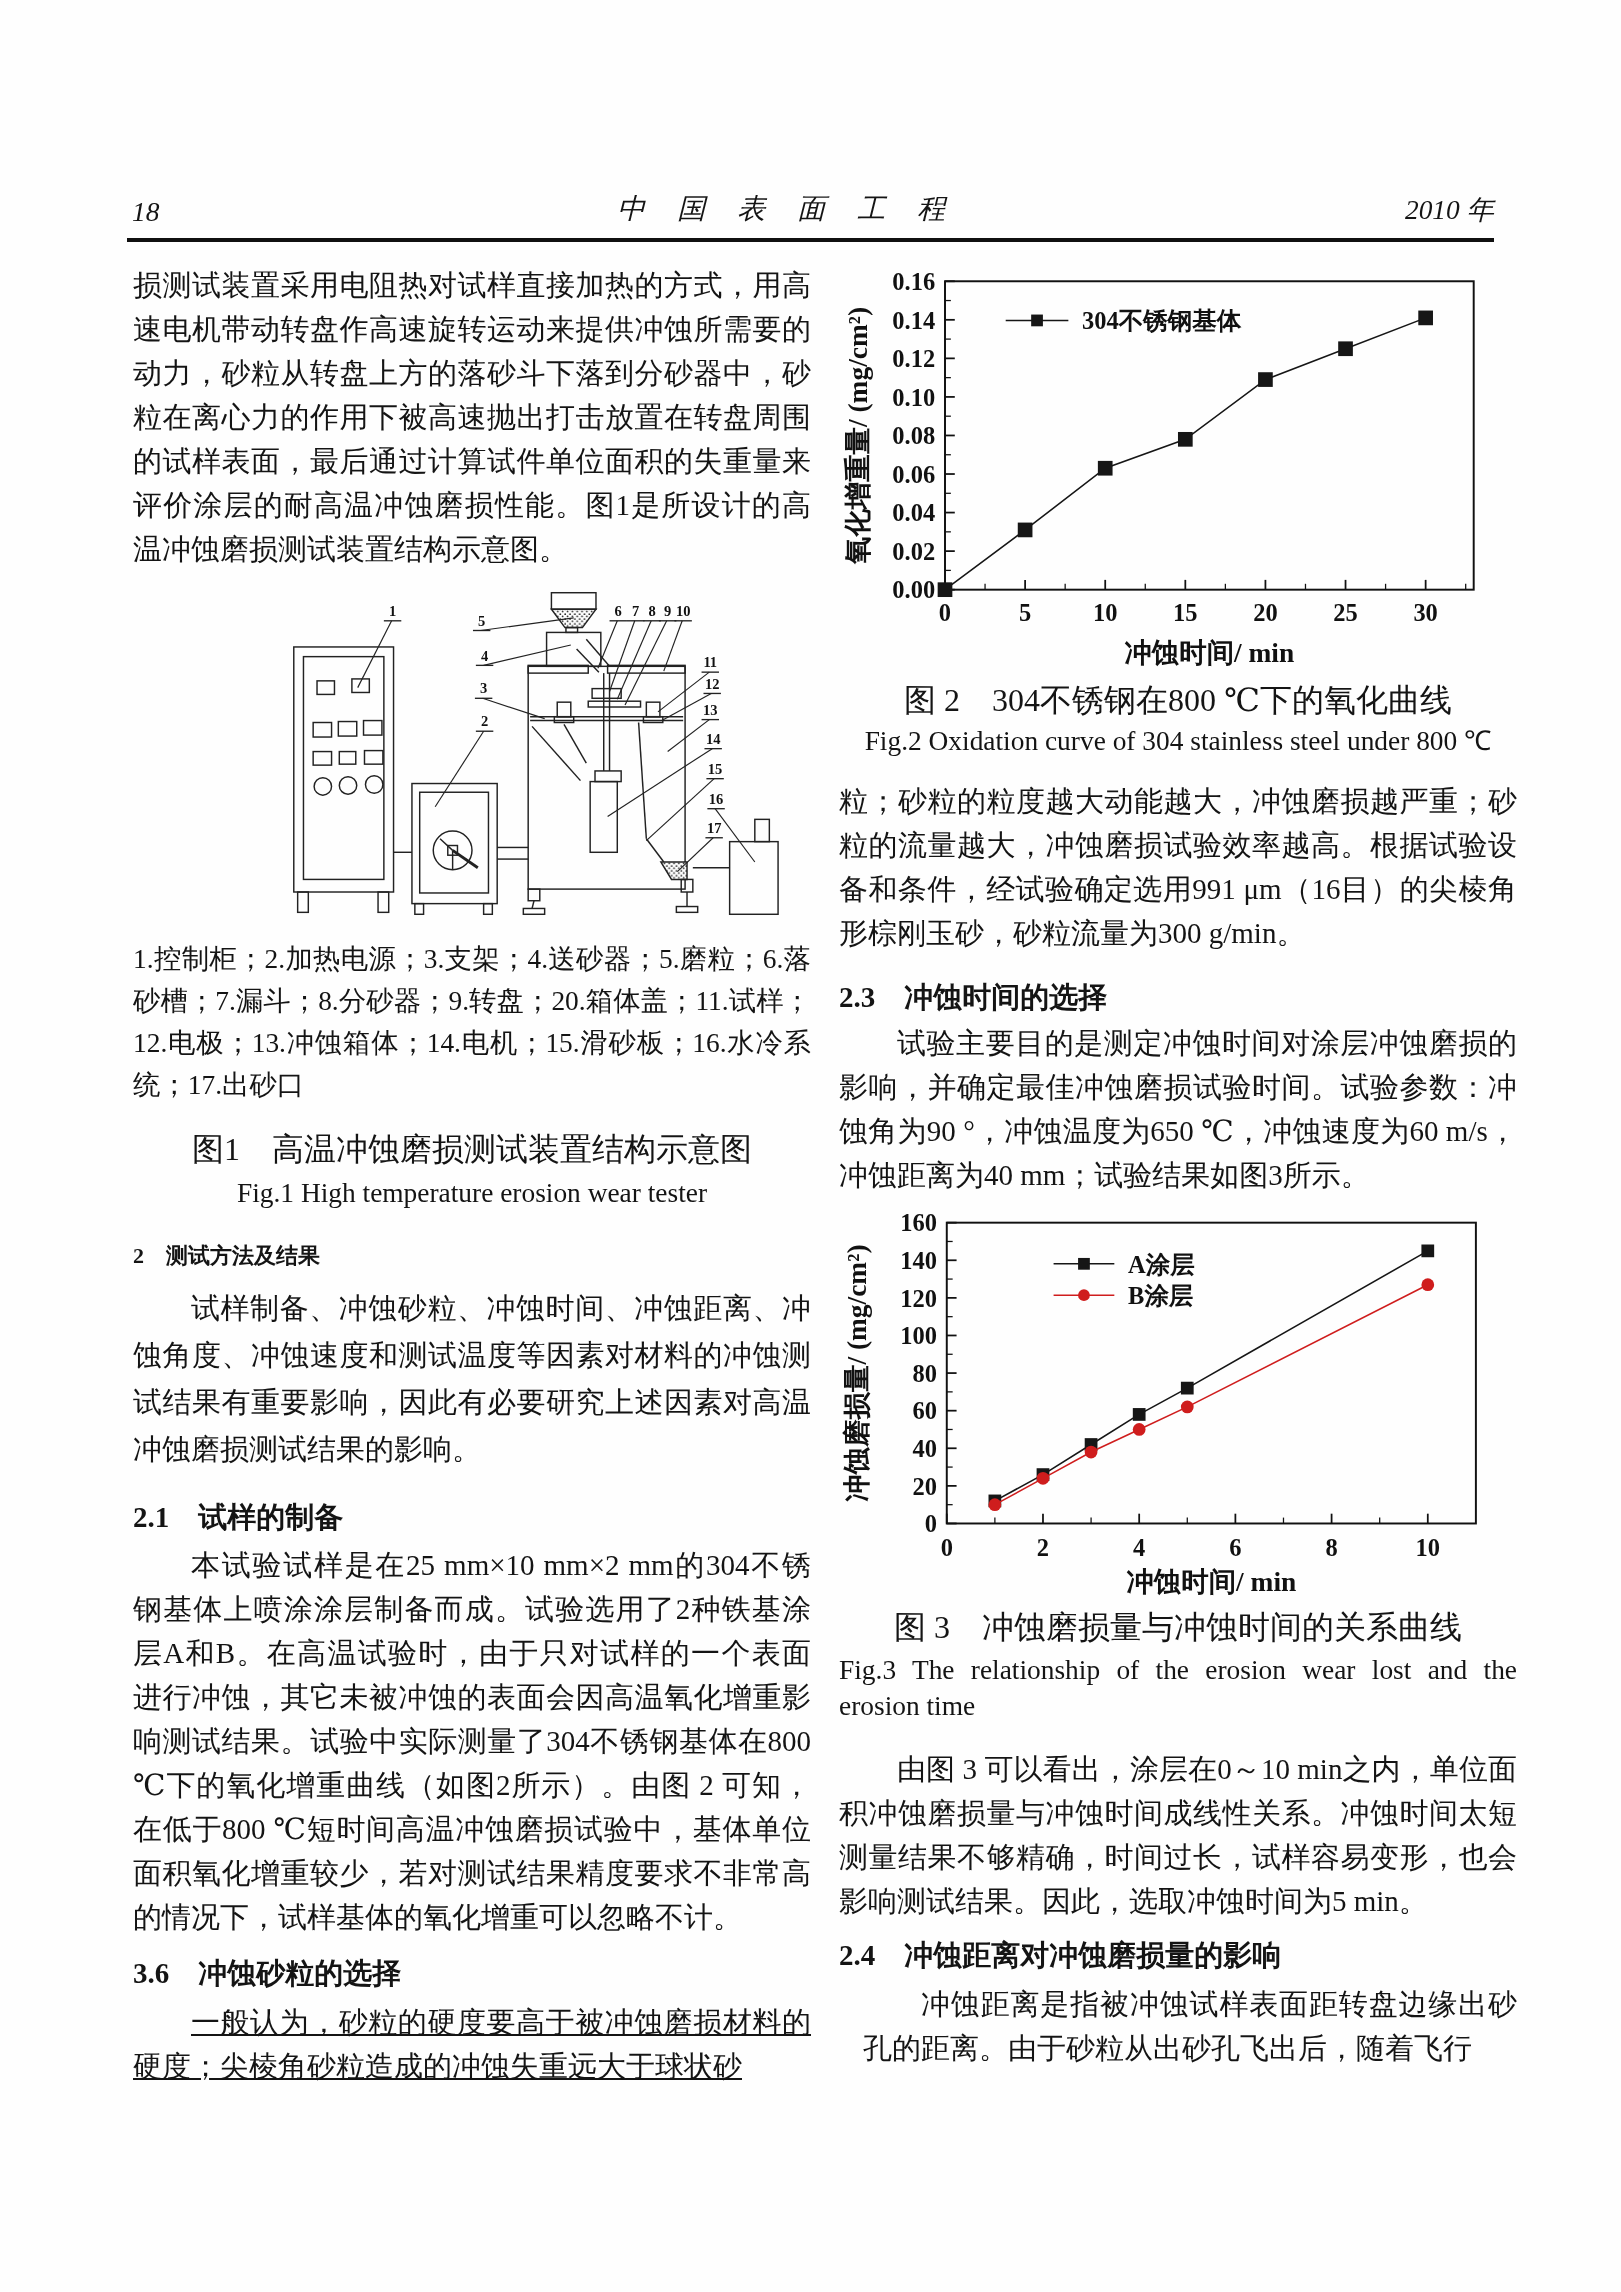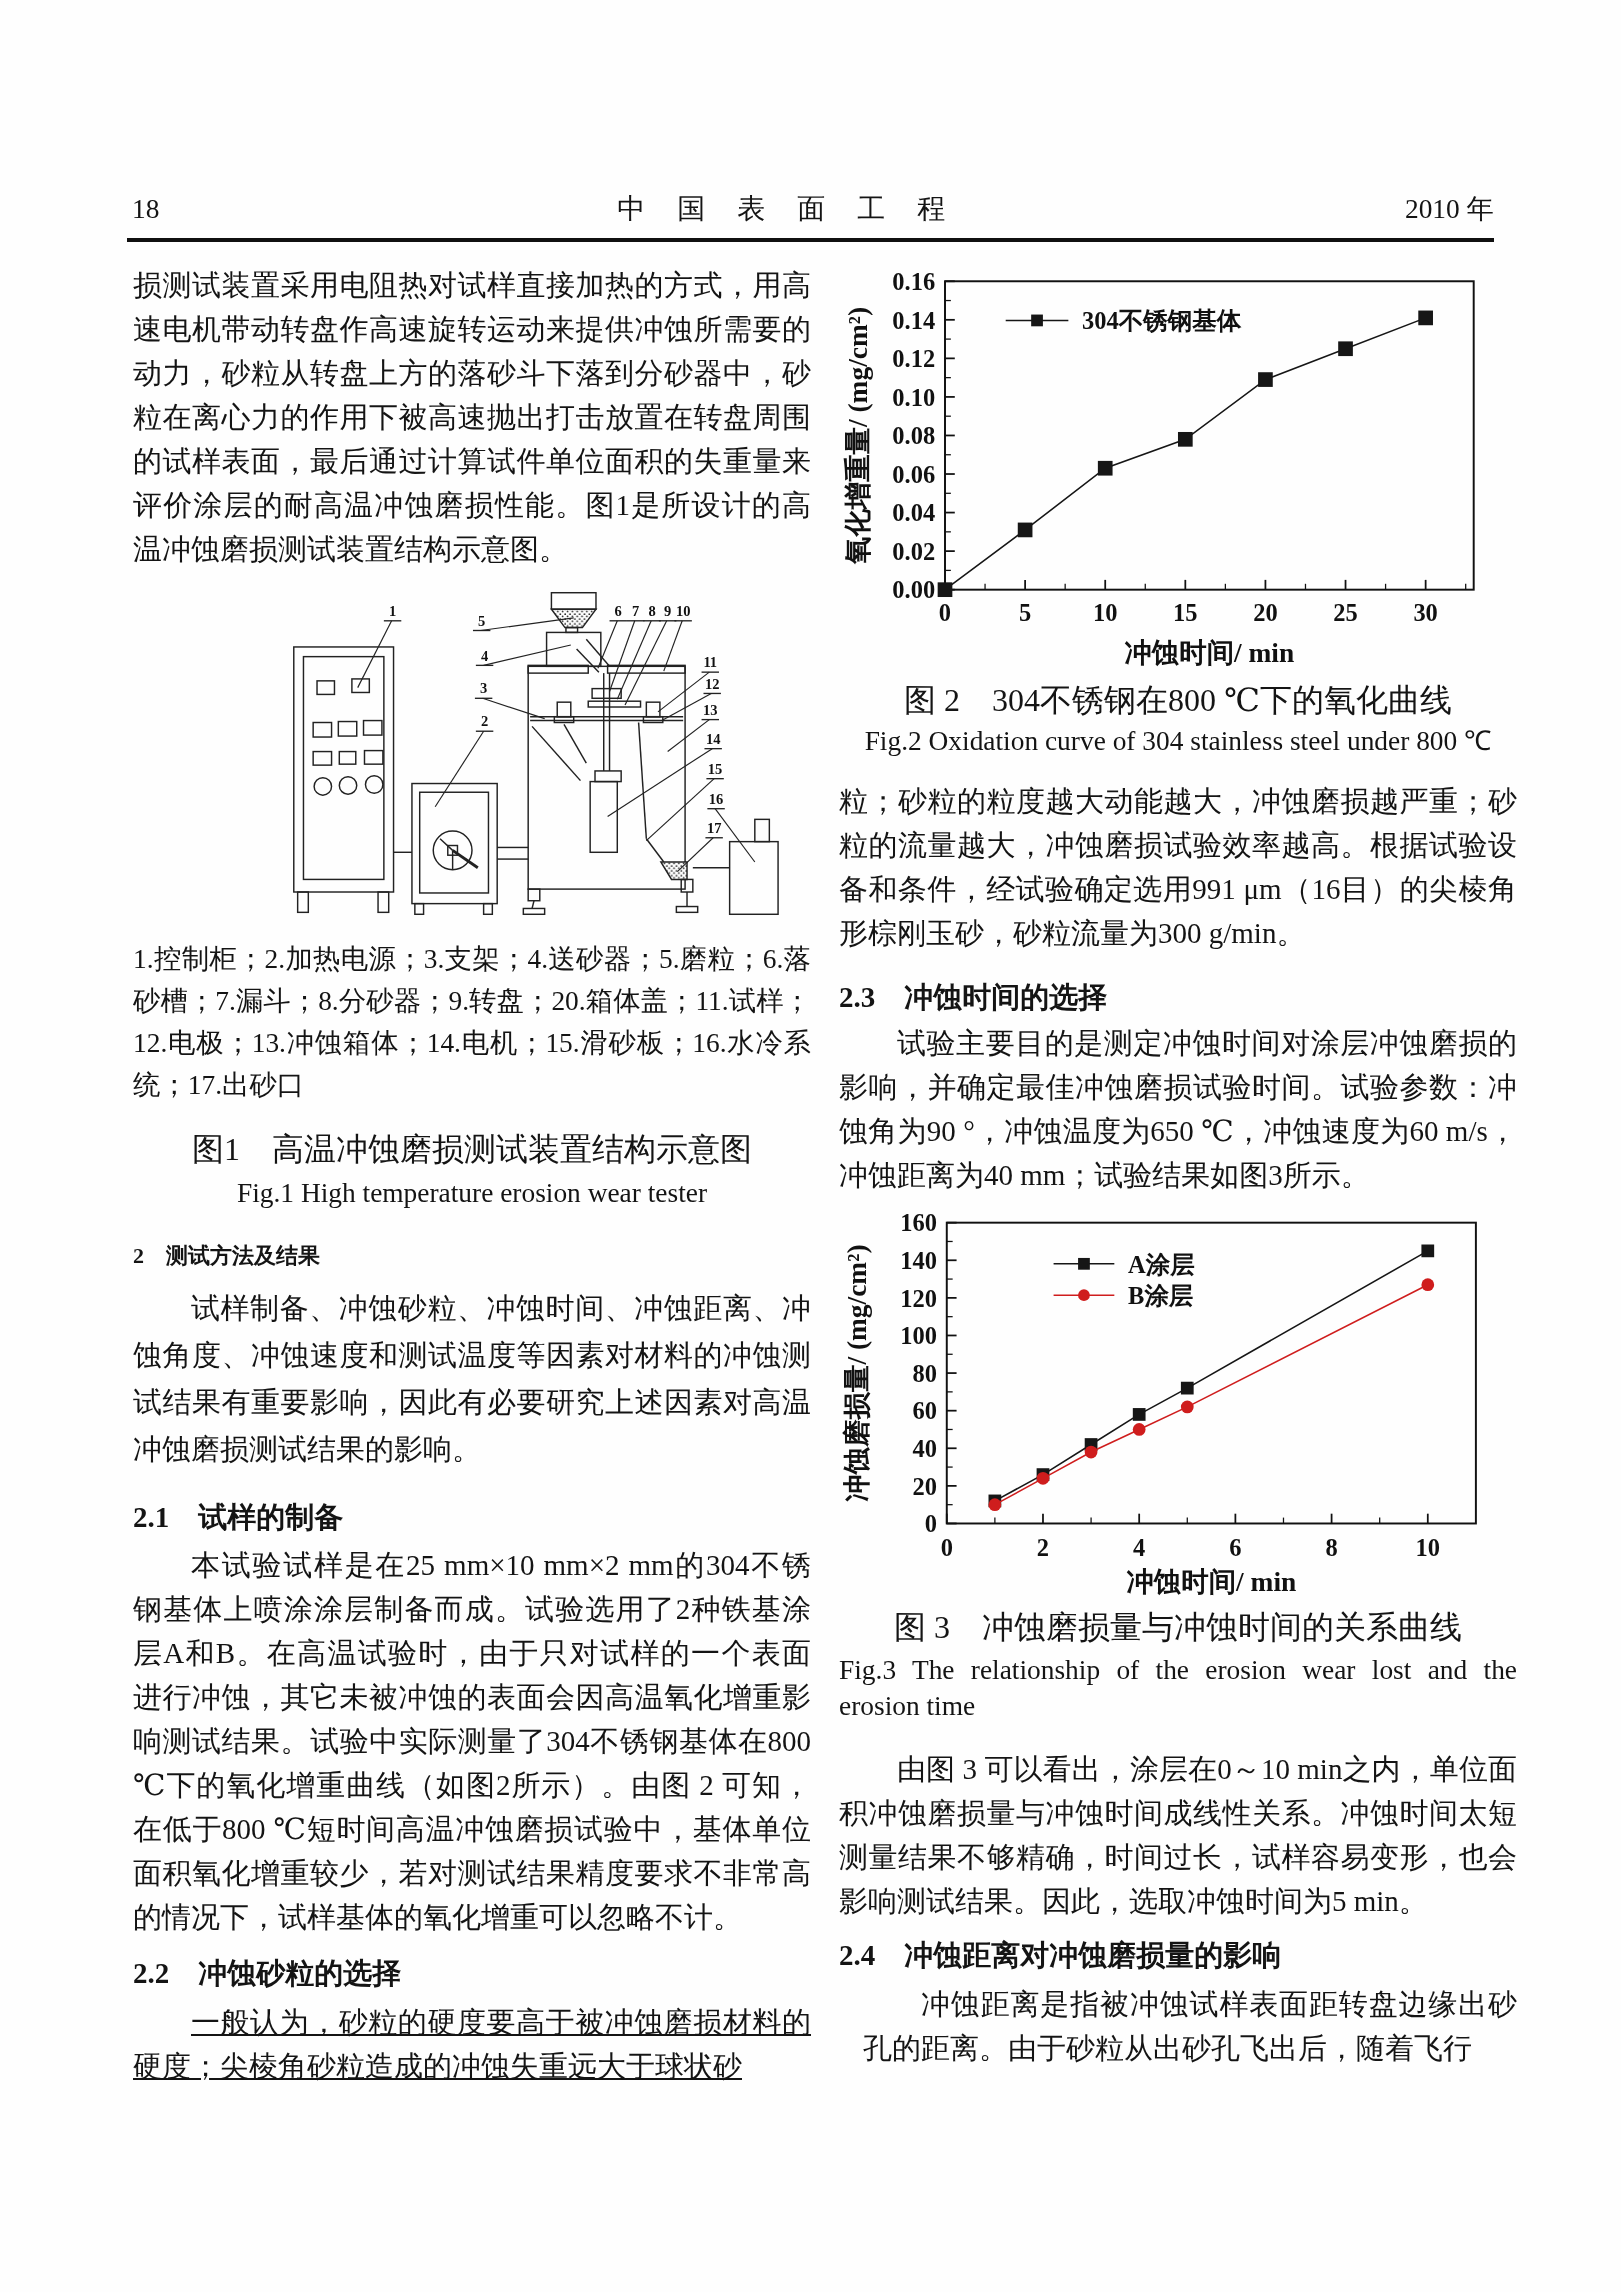--- a/index.html
+++ b/index.html
@@ -1,20 +1,20 @@
 <!DOCTYPE html>
 <html><head>
 <meta charset="utf-8">
 <style>
   html,body{margin:0;padding:0;}
   body{width:1621px;height:2293px;position:relative;background:#fff;color:#141414;
        font-family:"Liberation Serif","DejaVu Serif",serif;}
   .page{position:absolute;inset:0;background:#fefefe;overflow:hidden;}
   .header{position:absolute;top:190px;left:132px;width:1362px;display:flex;
-          justify-content:space-between;align-items:center;font-size:27.4px;}
+          justify-content:space-between;align-items:flex-end;font-size:27.4px;font-style:italic;}
   .journal-title{font-size:28px;letter-spacing:2px;}
   .rule{position:absolute;top:238px;left:127px;width:1367px;height:3.9px;background:#101010;}
   .col{position:absolute;width:678px;}
   .col-left{left:133px;top:263px;}
   .col-right{left:839px;top:247px;}
   p.body{font-size:29px;line-height:44px;text-align:justify;margin:0;}
   p.indent{text-indent:2em;}
   .sec-h2{font-size:22px;font-weight:bold;margin:25.5px 0 0 0;line-height:39px;}
   .sec-h3{font-size:29px;font-weight:bold;margin:25.5px 0 0 0;line-height:37px;}
   .fig1-wrap{margin-top:7.8px;}
@@ -188,21 +188,21 @@
     <p class="fig-legend">1.控制柜；2.加热电源；3.支架；4.送砂器；5.磨粒；6.落砂槽；7.漏斗；8.分砂器；9.转盘；20.箱体盖；11.试样；12.电极；13.冲蚀箱体；14.电机；15.滑砂板；16.水冷系统；17.出砂口</p>
     <div class="cap-zh">图1　高温冲蚀磨损测试装置结构示意图</div>
     <div class="cap-en">Fig.1 High temperature erosion wear tester</div>
 
     <div class="sec-h2">2　测试方法及结果</div>
     <p class="body indent" style="margin-top:9.8px;line-height:47px;">试样制备、冲蚀砂粒、冲蚀时间、冲蚀距离、冲蚀角度、冲蚀速度和测试温度等因素对材料的冲蚀测试结果有重要影响，因此有必要研究上述因素对高温冲蚀磨损测试结果的影响。</p>
 
     <div class="sec-h3">2.1　试样的制备</div>
     <p class="body indent" style="margin-top:7.8px;">本试验试样是在25 mm×10 mm×2 mm的304不锈钢基体上喷涂涂层制备而成。试验选用了2种铁基涂层A和B。在高温试验时，由于只对试样的一个表面进行冲蚀，其它未被冲蚀的表面会因高温氧化增重影响测试结果。试验中实际测量了304不锈钢基体在800 ℃下的氧化增重曲线（如图2所示）。由图 2 可知，在低于800 ℃短时间高温冲蚀磨损试验中，基体单位面积氧化增重较少，若对测试结果精度要求不非常高的情况下，试样基体的氧化增重可以忽略不计。</p>
 
-    <div class="sec-h3" style="margin-top:15.7px;">2.2　冲蚀砂粒的选择</div>
+    <div class="sec-h3" style="margin-top:15.7px;">3.6　冲蚀砂粒的选择</div>
     <p class="body indent" style="margin-top:7.8px;text-decoration:underline;">一般认为，砂粒的硬度要高于被冲蚀磨损材料的硬度；尖棱角砂粒造成的冲蚀失重远大于球状砂</p>
   </div>
 
   <div class="col col-right">
 
     <svg class="chart" style="height:421px;" viewBox="0 0 694 430">
         <rect x="108" y="35" width="540" height="315" fill="none" stroke="#111" stroke-width="2"></rect>
         <line x1="108" y1="350" x2="108" y2="340" stroke="#111" stroke-width="1.8"></line>
         <text x="108" y="382" text-anchor="middle" font-size="25" font-weight="bold" fill="#111">0</text>
         <line x1="189.8181818181818" y1="350" x2="189.8181818181818" y2="340" stroke="#111" stroke-width="1.8"></line>

